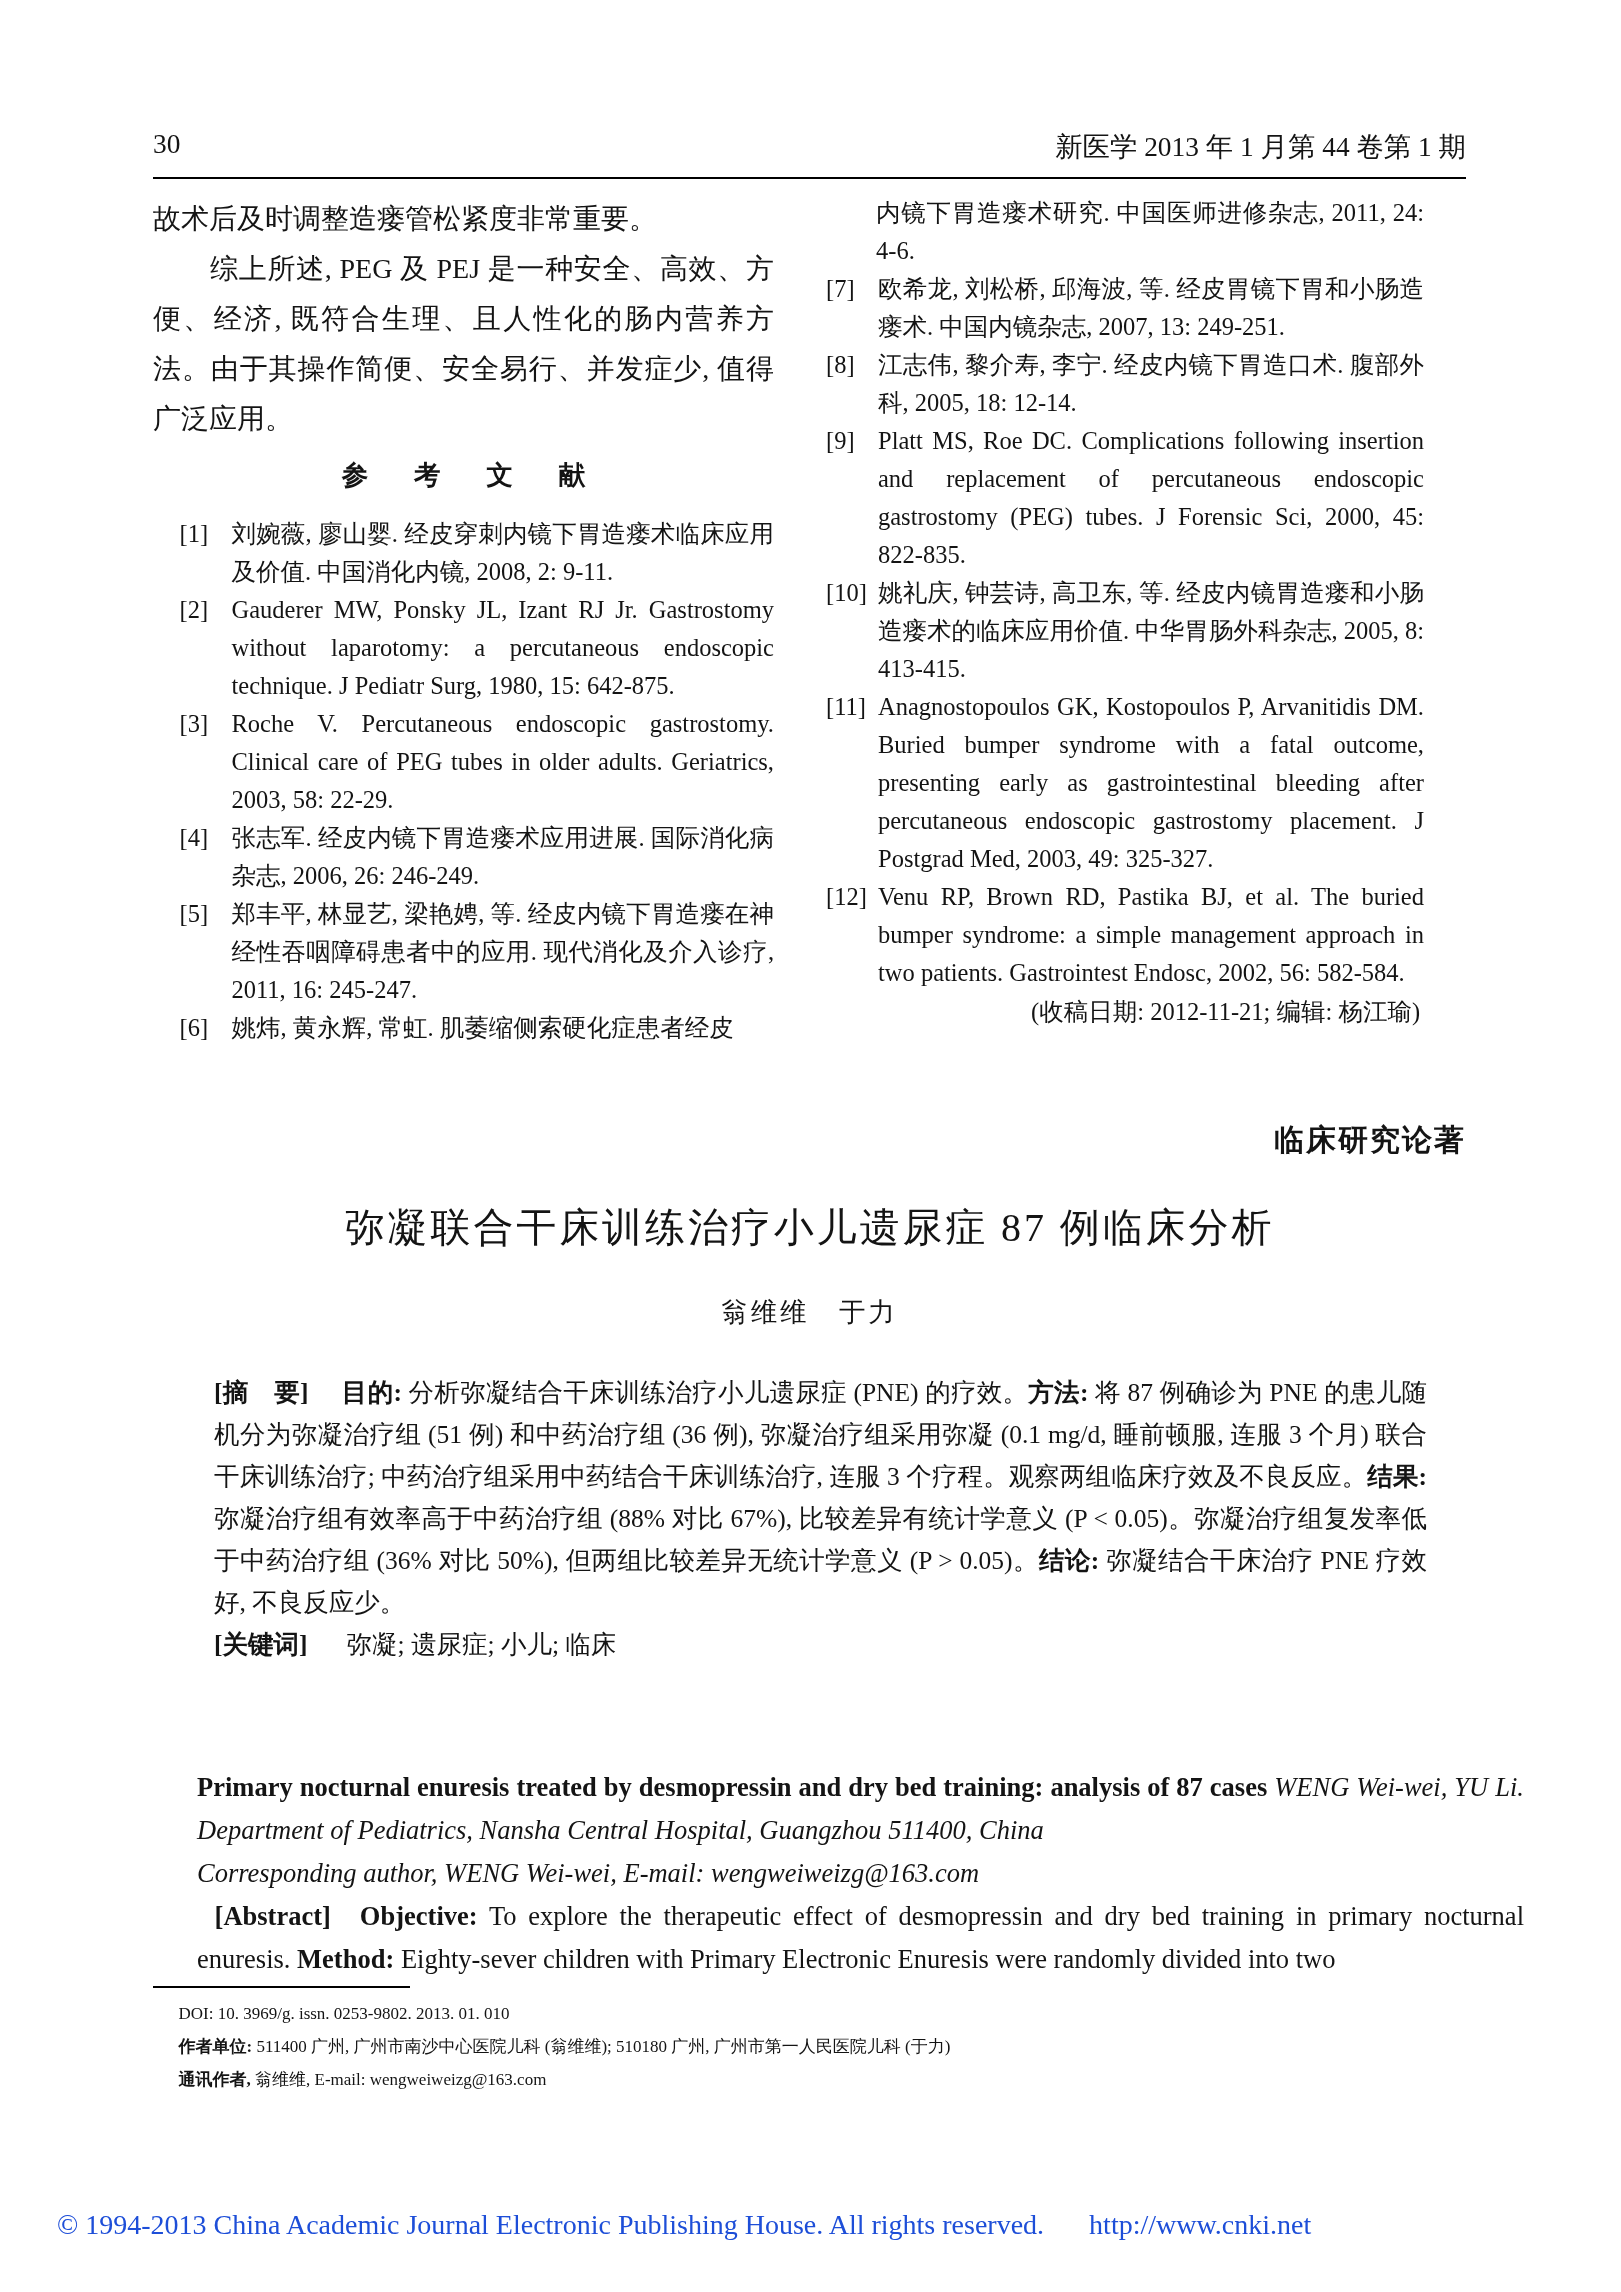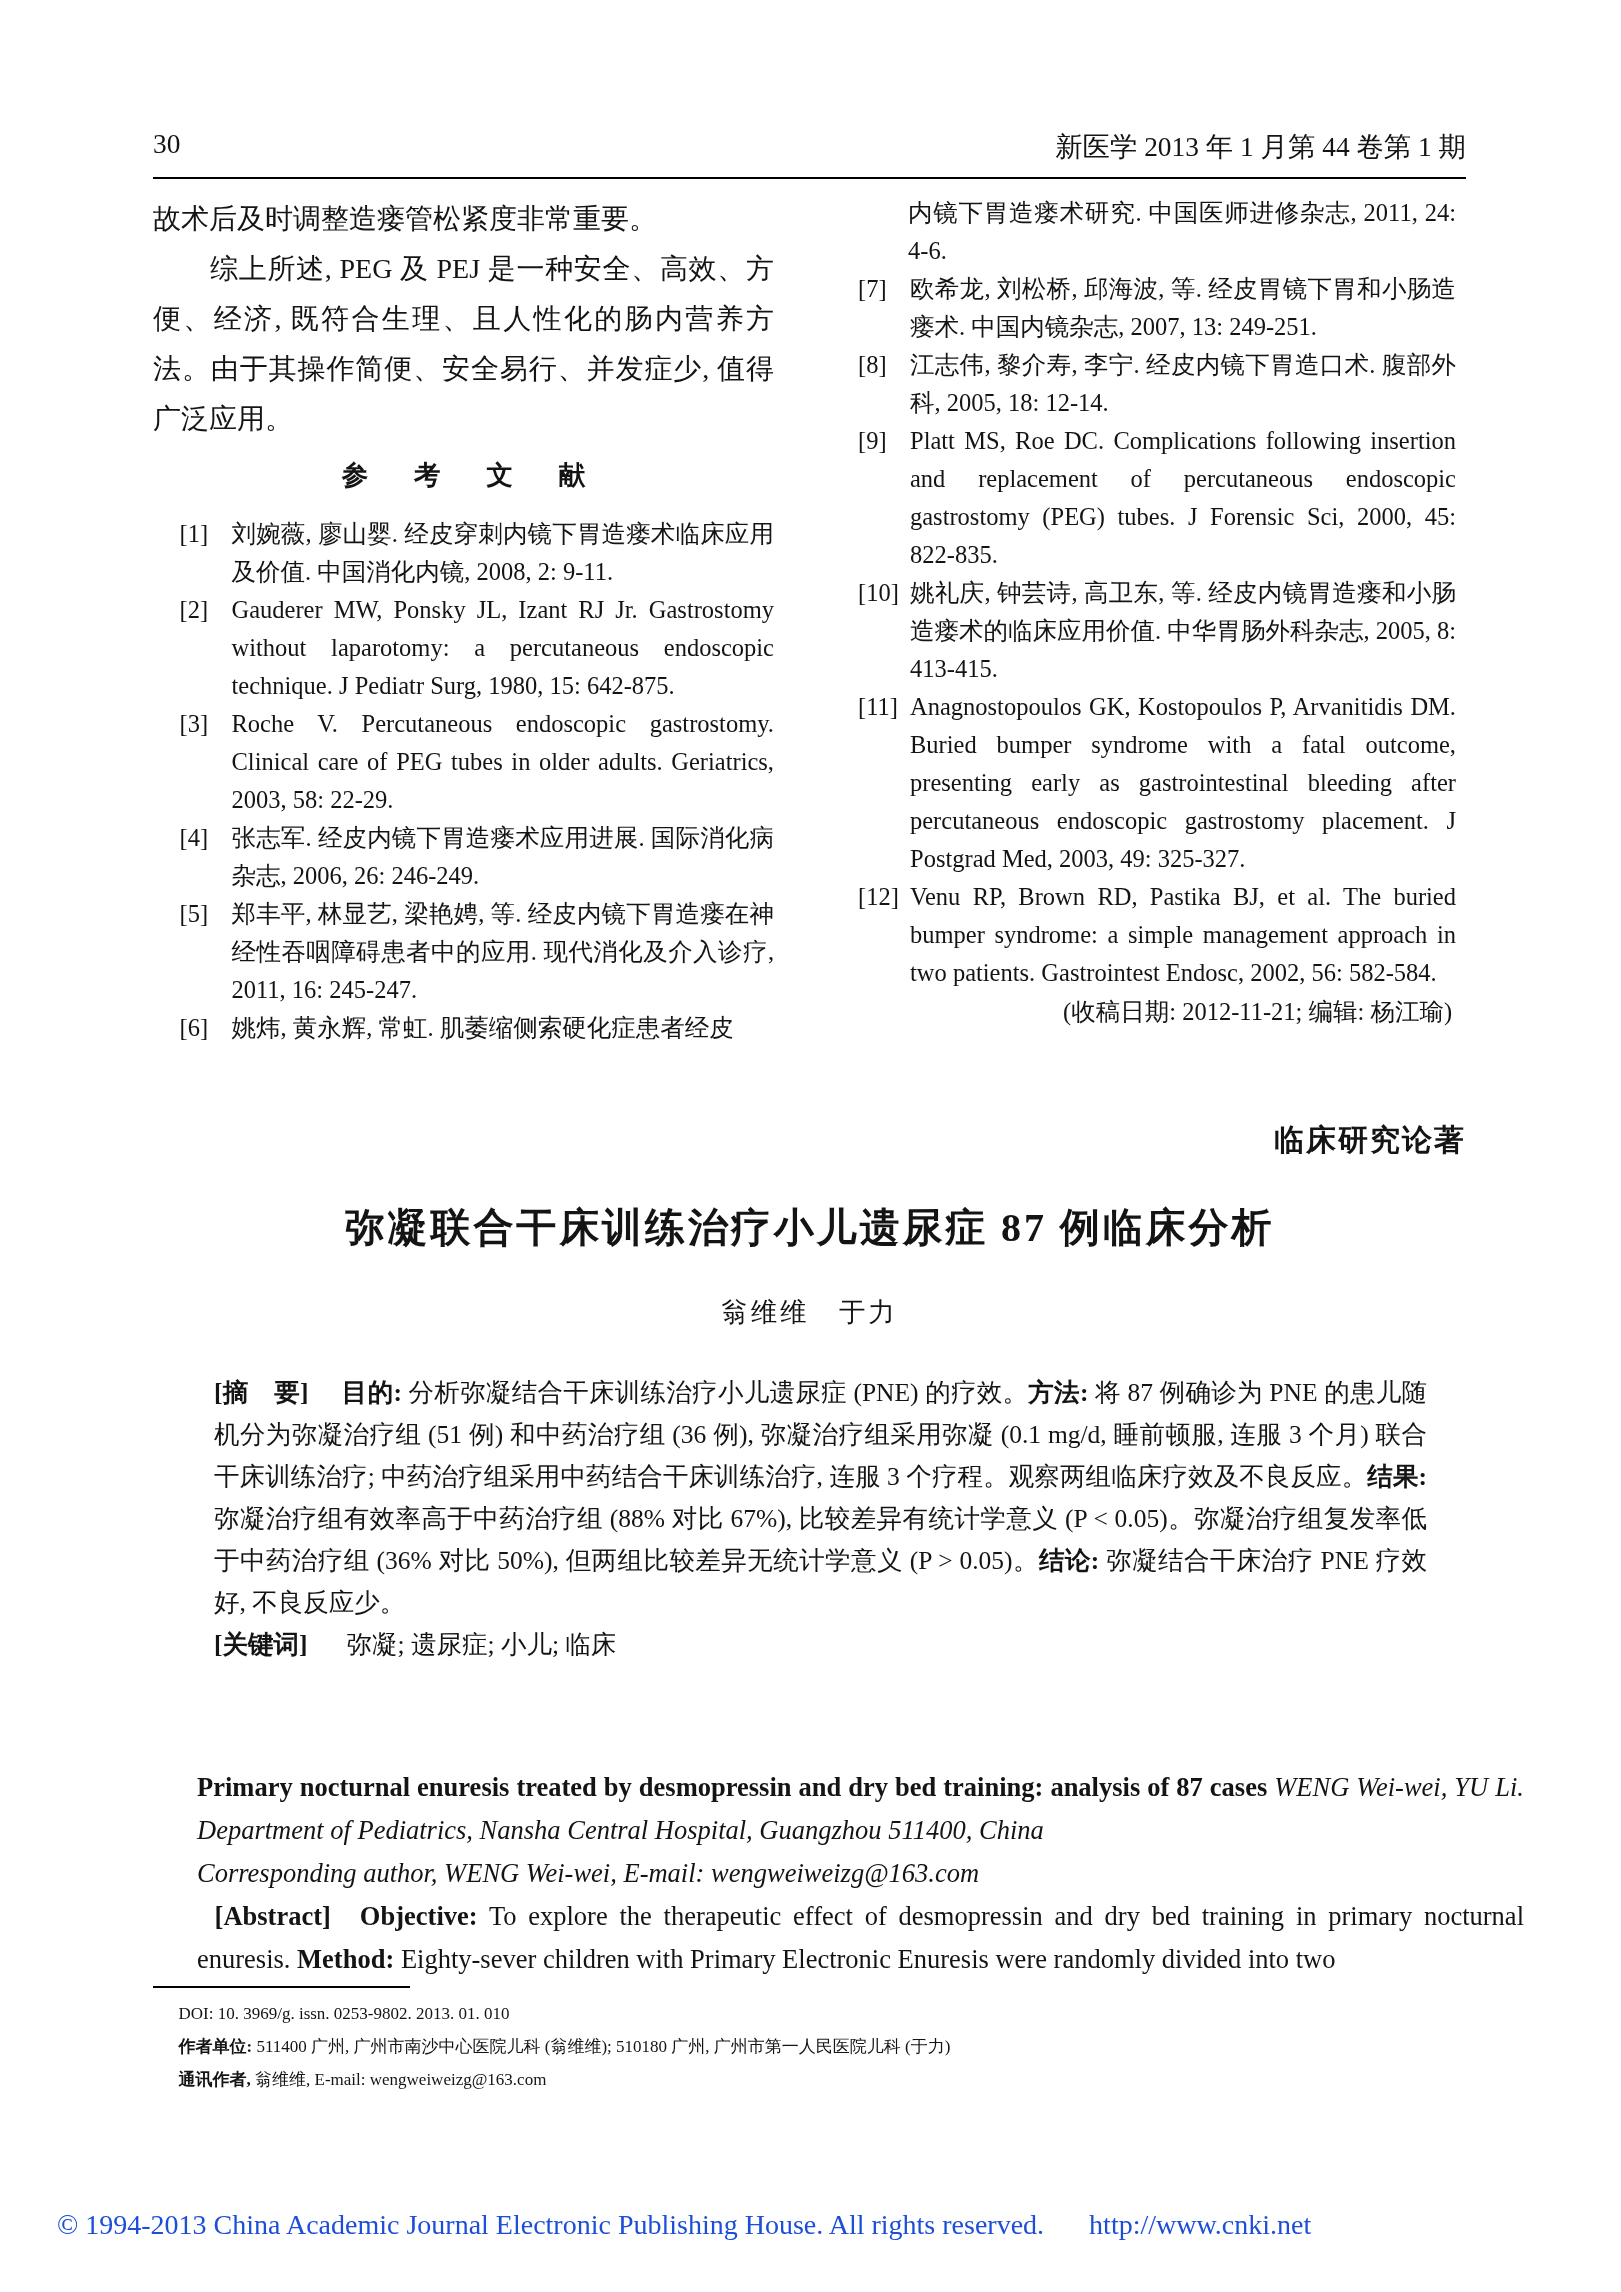--- a/index.html
+++ b/index.html
@@ -5,38 +5,38 @@
   * { margin:0; padding:0; box-sizing:border-box; }
   html,body { background:#ffffff; }
   .page {
     position:relative; width:1621px; height:2293px; background:#fff;
     font-family:"Liberation Serif","DejaVu Serif",serif; color:#141414; overflow:hidden;padding-left:29px;
   }
   .hdr { position:absolute; left:153px; right:155px; top:129px;
          display:flex; justify-content:space-between; font-size:27.4px; }
   .rule { position:absolute; left:153px; right:155px; top:177px; border-top:2.9px solid #000; }
 
-  .cols { position:absolute; left:153px; top:194px; width:1313px; display:flex; gap:84px; }
+  .cols { position:absolute; left:153px; top:194px; width:1313px; display:flex; gap:52px; }
   .col-l { width:621px; }
   .col-r { width:598px; }
   .body-text { font-size:28px; line-height:50px; text-align:justify; }
   .indent { text-indent:57px; }
   .refs-head { font-size:26.5px; font-weight:bold; text-align:center;
                letter-spacing:19.6px; padding-left:19.6px; margin:12.7px 0 22.5px; }
   .refs { list-style:none; font-size:24.5px; line-height:38px; }
   .refs li { display:flex; align-items:flex-start; }
   .col-l .refs li { padding-left:26.5px; }
   .refs .num { flex:0 0 52px; }
   .refs .txt { flex:1; text-align:justify; }
   .cont { margin-left:50px; font-size:24.5px; line-height:38px; text-align:justify; }
   .received { font-size:24.5px; line-height:39px; text-align:right; padding-right:3.9px; }
 
   .section-label { position:absolute; top:1100px; right:155px; font-size:30px; font-weight:bold; letter-spacing:2px;margin-top:20px; }
   .title { position:absolute; top:1200px; left:153px; width:1313px; text-align:center;
-           font-size:40px; font-weight:bold; letter-spacing:2.9px; }
+           font-size:40px; font-weight:normal; letter-spacing:2.9px; }
   .authors { position:absolute; top:1294px; left:153px; width:1313px; text-align:center;
              font-size:26.5px; letter-spacing:2.9px; }
 
   .abstract { position:absolute; top:1372px; left:214px; width:1213px;
               font-size:25.5px; line-height:42px; text-align:justify; }
   .abstract .lbl { font-weight:bold; }
   .abstract .gap { display:inline-block; width:33px; }
   .kw-line { margin-top:0; }
   .kw-line .gap { display:inline-block; width:39px; }
 

